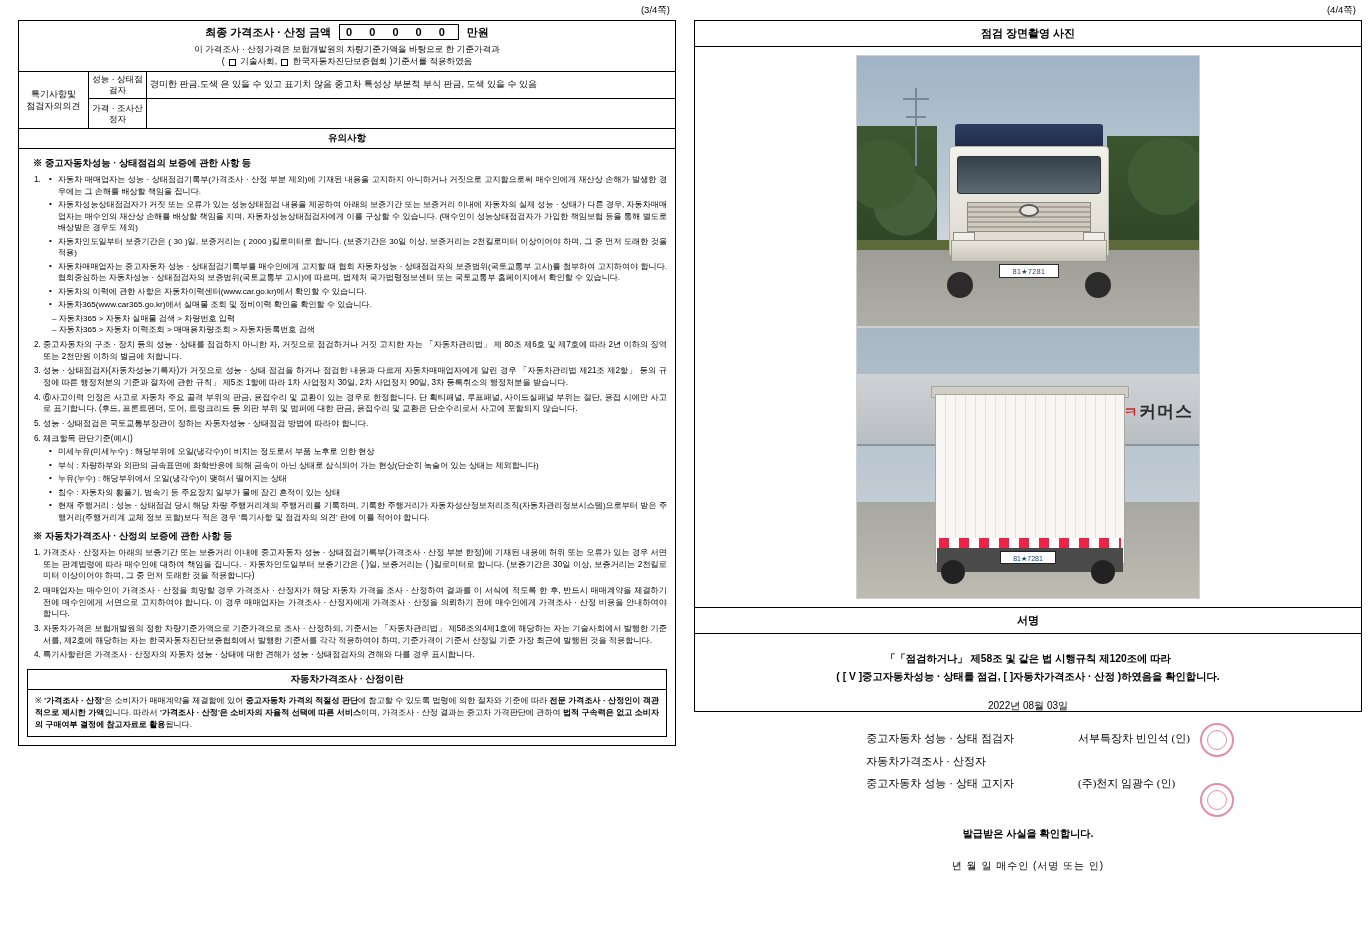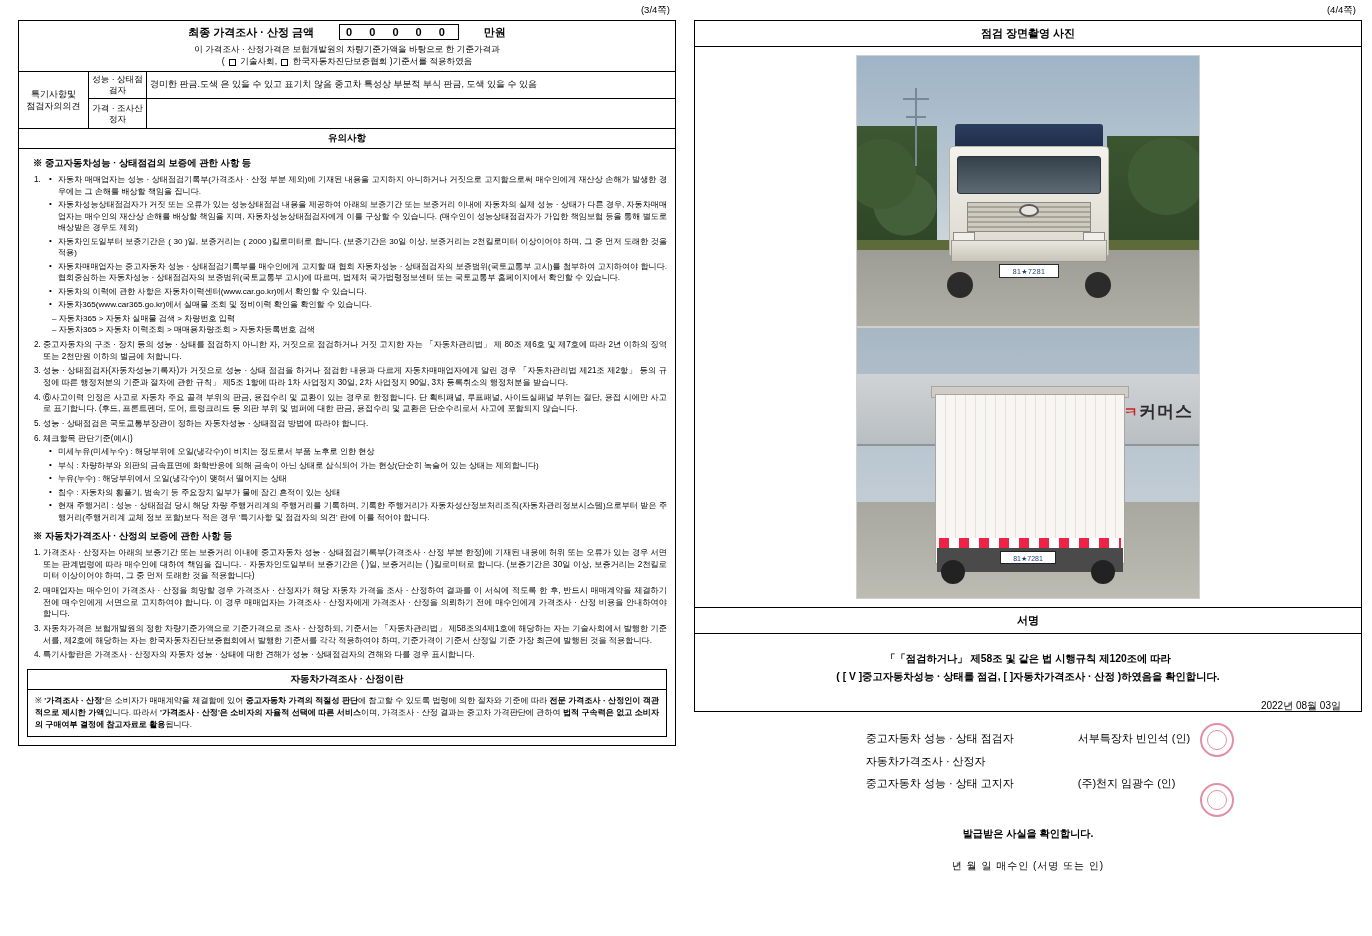--- a/index.html
+++ b/index.html
@@ -16,21 +16,21 @@
   .page { position:relative; }
   .page-left { width:686px; height:736px; padding:4px 10px 0 18px; }
   .page-right { width:686px; height:936px; padding:4px 10px 0 8px; }
   .page-num { text-align:right; font-size:9.5px; margin-bottom:3px; padding-right:6px; }
 
   
   .tbl { width:100%; border-collapse:collapse; }
   .tbl td, .tbl th { border:1px solid #000; padding:2px 3px; vertical-align:middle; }
 
   .price-hdr { text-align:center; font-weight:bold; font-size:11px; padding:3px 0 2px; }
-  .price-title-row { display:flex; align-items:center; justify-content:center; gap:25px; }
+  .price-title-row { display:flex; align-items:center; justify-content:center; gap:8px; }
   .amount-box { border:1px solid #000; padding:1px 6px; font-weight:bold; letter-spacing:7px; font-size:11px; }
   .amount-unit { font-weight:bold; font-size:11px; }
   .price-sub { text-align:center; font-size:8.6px; line-height:1.45; padding:1px 4px 3px; }
   .cb { display:inline-block; width:7px; height:7px; border:1px solid #000; vertical-align:middle; margin:0 2px; }
 
   .lbl-cell { width:70px; text-align:center; font-size:9px; line-height:1.35; }
   .sub-lbl { width:58px; text-align:center; font-size:8.6px; line-height:1.3; }
   .val-cell { font-size:9px; line-height:1.5; padding:4px 6px; }
 
   .section-bar { text-align:center; font-weight:bold; font-size:9.5px; padding:3px 0; border:1px solid #000; border-top:none; }
@@ -99,23 +99,23 @@
   .box-top { position:absolute; left:74px; bottom:200px; width:198px; height:12px; background:#cfcdc6; border:1px solid #a9a6a0; }
   .box-bar { position:absolute; left:82px; bottom:50px; width:182px; height:10px; background:repeating-linear-gradient(90deg,#e24 0 10px,#fff 10px 20px); }
   .box-under { position:absolute; left:80px; bottom:26px; width:186px; height:24px; background:#4a4a4a; }
   .bwheel { position:absolute; bottom:14px; width:24px; height:24px; border-radius:50%; background:#222; }
   .bwheel.l { left:84px; } .bwheel.r { right:84px; }
   .bplate { position:absolute; left:50%; bottom:34px; transform:translateX(-50%); width:56px; height:13px; background:#fff; border:1px solid #222; font-size:7px; text-align:center; line-height:13px; color:#1b3f7a; }
 
   .sign-title { text-align:center; font-weight:bold; font-size:11px; padding:5px 0; border-top:1.5px solid #000; border-bottom:1.5px solid #000; }
   .sign-body { padding:16px 20px 10px; flex:1; }
   .sign-stmt { text-align:center; font-weight:bold; font-size:10.3px; line-height:1.7; margin-bottom:14px; }
-  .sign-date { text-align:right; font-size:10px; margin:10px 0 14px; }
+  .sign-date { text-align:center; font-size:10px; margin:10px 0 14px; }
   .sign-grid { display:flex; justify-content:center; gap:64px; font-size:11px; line-height:2.05; }
-  .sign-grid .col-r { position:relative; }
+  .sign-grid .col-r { position:relative;font-family:Liberation Serif, serif; }
   .stamp { position:absolute; width:34px; height:34px; border:2px solid #d86a86; border-radius:50%; opacity:.75; }
   .stamp.s1 { right:-44px; top:-4px; }
   .stamp.s2 { right:-44px; top:56px; }
   .stamp:before { content:""; position:absolute; inset:5px; border:1px solid #d86a86; border-radius:50%; }
   .confirm { text-align:center; font-weight:bold; font-size:10.2px; line-height:1.8; margin-top:30px; }
   .buyer-line { text-align:center; font-size:10px; margin-top:16px; letter-spacing:1px; }
 </style>
 </head>
 <body>
 

